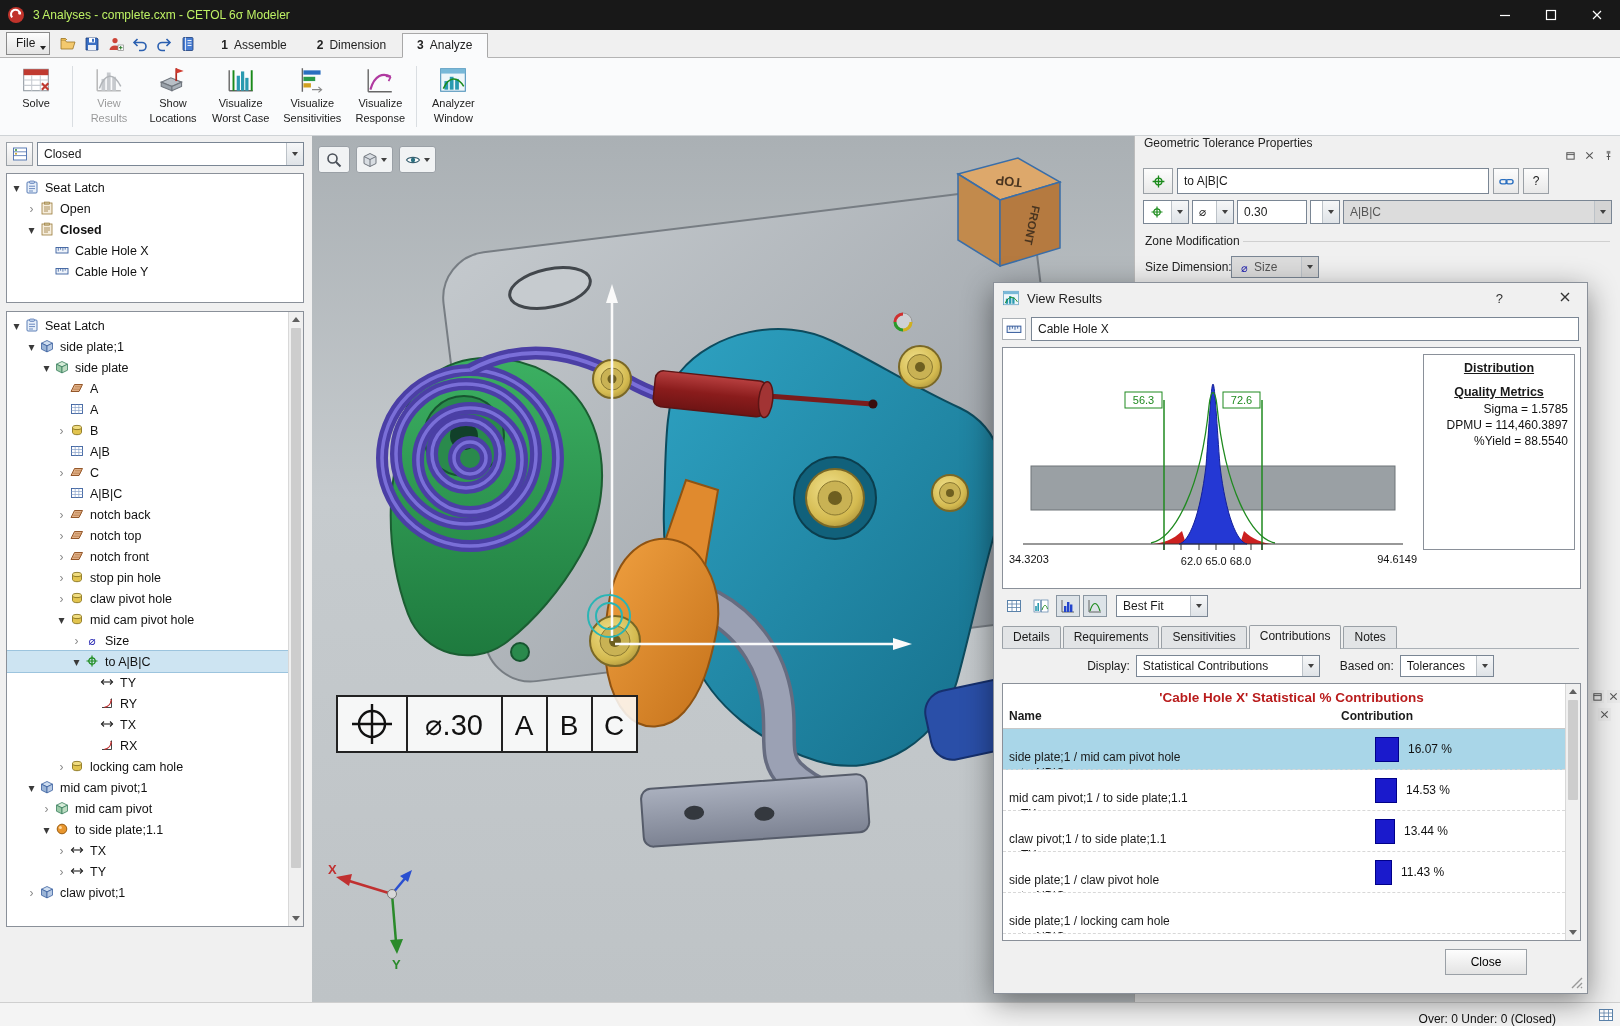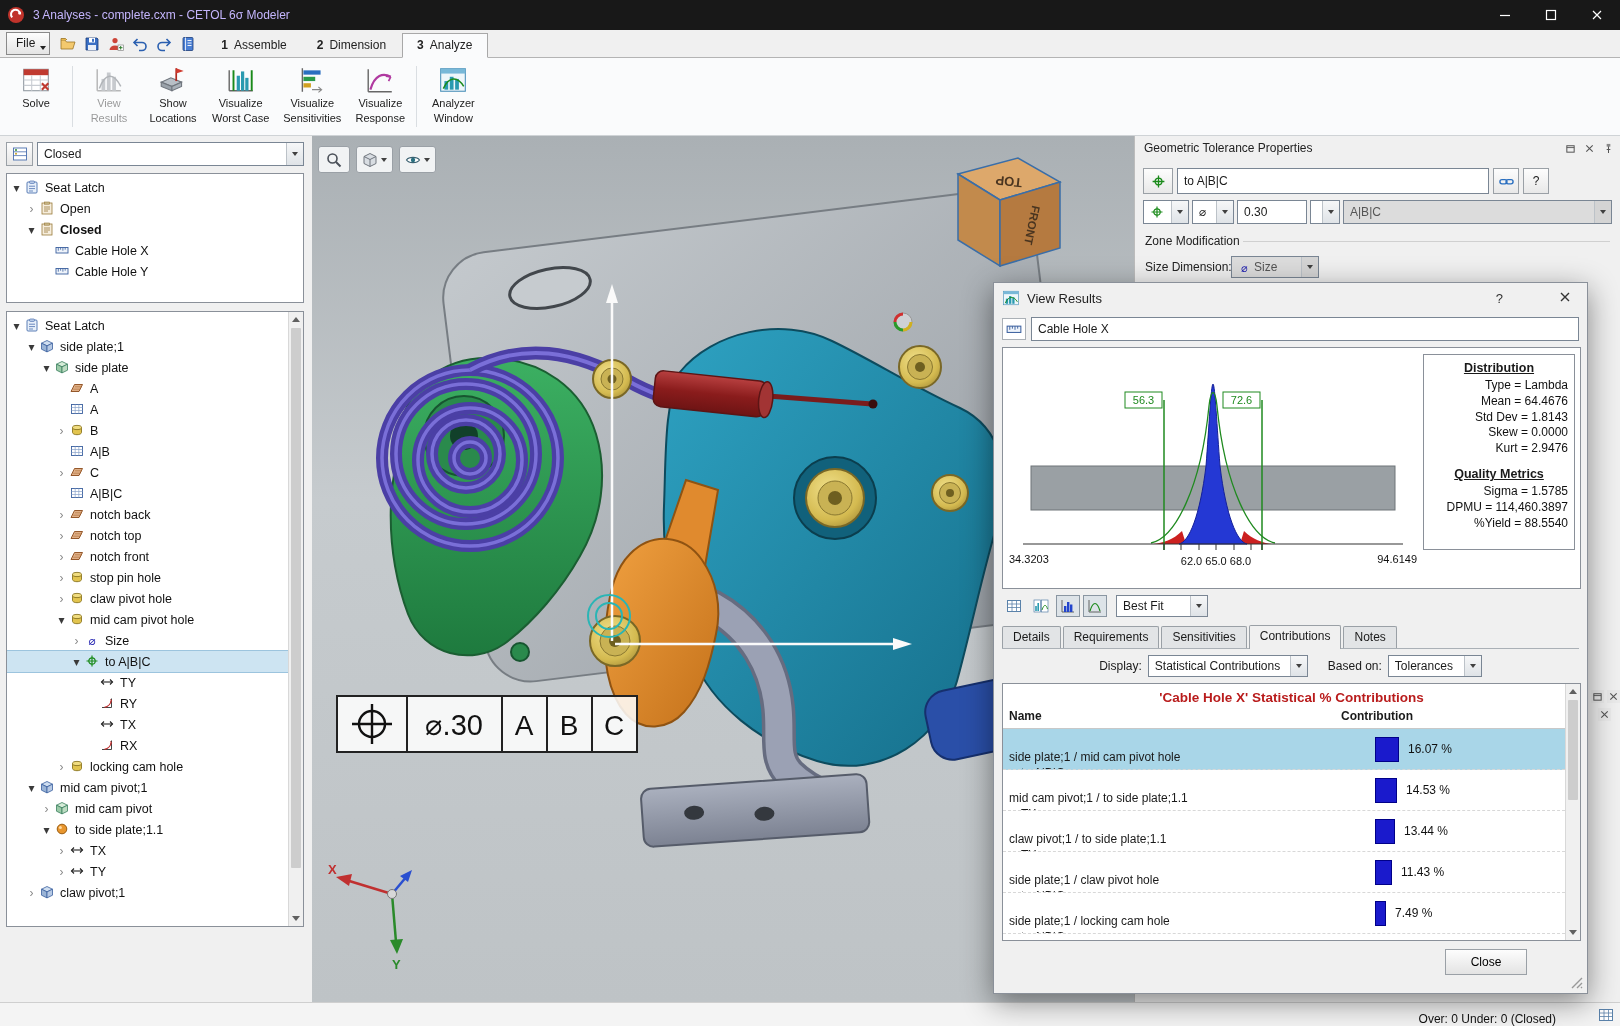--- a/index.html
+++ b/index.html
@@ -3,21 +3,21 @@
 <meta charset="utf-8">
 <style>
 *{margin:0;padding:0;box-sizing:border-box;}
 html,body{width:1620px;height:1026px;}
 body{font-family:"Liberation Sans","DejaVu Sans",sans-serif;font-size:12px;color:#1a1a1a;background:#e8eaec;overflow:hidden;}
 .app{position:relative;width:1620px;height:1026px;background:#f0f0f0;overflow:hidden;}
 
 .titlebar{position:absolute;left:0;top:0;width:1620px;height:30px;background:#181818;color:#fff;display:flex;align-items:center;}
 .logo{width:18px;height:18px;margin:0 8px 0 7px;display:flex;}
 .logo svg{width:100%;height:100%;}
-.title{font-size:12px;color:#c4b5fd;}
+.title{font-size:12px;color:#bef264;}
 .win-controls{margin-left:auto;display:flex;height:100%;}
 .win-btn{width:46px;display:flex;align-items:center;justify-content:center;}
 .win-btn svg{width:12px;height:12px;}
 
 .menubar{position:absolute;left:0;top:30px;width:1620px;height:28px;background:#f0f0f0;display:flex;align-items:flex-end;border-bottom:1px solid #b4b4b4;}
 .file-btn{margin:2px 6px 2px 6px;padding:3px 14px 4px 9px;background:linear-gradient(#fdfdfd,#e4e4e4);border:1px solid #8a8a8a;font-size:12px;position:relative;}
 .fcaret{position:absolute;right:3px;bottom:4px;width:0;height:0;border-left:3px solid transparent;border-right:3px solid transparent;border-top:4px solid #222;}
 .quick-icons{display:flex;align-items:center;gap:5px;margin:0 10px 4px 2px;}
 .qicon{width:19px;height:19px;display:flex;align-items:center;justify-content:center;}
 .qicon svg{width:16px;height:16px;}
@@ -63,21 +63,21 @@
 .tri-dn{width:0;height:0;border-left:4px solid transparent;border-right:4px solid transparent;border-top:5px solid #606060;}
 .sarrow.dn{position:absolute;bottom:0;left:0;right:0;}
 .sthumb{position:absolute;left:2px;right:2px;background:#cdcdcd;border-radius:1px;}
 
 .viewport{position:absolute;left:312px;top:136px;width:822px;height:866px;background:linear-gradient(180deg,#aab0b4 0%,#c6cbce 42%,#bec3c6 100%);overflow:hidden;}
 .vp-toolbar{position:absolute;left:318px;top:146px;display:flex;gap:6px;z-index:5;}
 .vp-btn{height:27px;min-width:32px;background:rgba(246,248,249,.93);border:1px solid #9aa0a6;border-radius:3px;display:flex;align-items:center;justify-content:center;gap:3px;padding:0 5px;}
 .vp-btn svg{width:16px;height:16px;}
 
 .right-panel{position:absolute;left:1134px;top:136px;width:486px;height:866px;background:#f0f0f0;border-left:1px solid #bcbcbc;}
-.rp-header{height:24px;display:flex;align-items:center;padding:0 6px 0 9px;font-size:12px;color:#222;}
+.rp-header{height:24px;display:flex;align-items:flex-start;padding:0 6px 0 9px;font-size:12px;color:#222;flex-direction:column;}
 .rp-hicons{margin-left:auto;display:flex;gap:8px;align-items:center;}
 .rp-hicons svg{width:11px;height:11px;}
 .rp-row{position:absolute;left:8px;right:8px;display:flex;gap:4px;align-items:center;}
 .icon-btn{width:30px;height:26px;border:1px solid #9aa0a6;background:linear-gradient(#fdfdfd,#e8e8e8);display:flex;align-items:center;justify-content:center;flex:none;}
 .icon-btn svg{width:15px;height:15px;}
 .tinput{border:1px solid #7a8694;background:#fff;height:26px;display:flex;align-items:center;padding-left:6px;font-size:12px;}
 .group-label{position:absolute;left:10px;font-size:12px;color:#222;}
 .hairline{position:absolute;height:1px;background:#d0d0d0;}
 
 .edge-btns{position:absolute;left:1591px;top:690px;display:flex;gap:3px;z-index:3;}
@@ -1045,27 +1045,20 @@
         <rect x="220" y="44" width="37" height="16" fill="#fff" stroke="#1f8a1f"></rect>
         <text x="238.5" y="56" font-size="11" text-anchor="middle" fill="#1f8a1f">72.6</text>
         <line x1="20" y1="196" x2="400" y2="196" stroke="#333" stroke-width="1.2"></line>
         <path d="M161,196v6M178,196v6M196,196v6M213,196v6M231,196v6M248,196v6M259,196v6" stroke="#333"></path>
         <text x="6" y="215" font-size="11" fill="#111">34.3203</text>
         <text x="414" y="215" font-size="11" text-anchor="end" fill="#111">94.6149</text>
         <text x="213" y="217" font-size="11" text-anchor="middle" fill="#111">62.0 65.0 68.0</text>
       </svg>
       <div class="info-panel">
         <div class="info-h">Distribution</div>
-        <div>
-            <div class="irow">Type = Lambda</div>
-            <div class="irow">Mean = 64.4676</div>
-            <div class="irow">Std Dev = 1.8143</div>
-            <div class="irow">Skew = 0.0000</div>
-            <div class="irow">Kurt = 2.9476</div>
-          </div>
         <div class="info-h q">Quality Metrics</div>
         <div>
             <div class="irow">Sigma = 1.5785</div>
             <div class="irow">DPMU = 114,460.3897</div>
             <div class="irow">%Yield = 88.5540</div>
           </div>
       </div>
     </div>
 
     <div class="dlg-tools">
@@ -1109,21 +1102,21 @@
     <div class="dlg-tabs">
         <div class="dtab">Details</div>
         <div class="dtab">Requirements</div>
         <div class="dtab">Sensitivities</div>
         <div class="dtab active">Contributions</div>
         <div class="dtab">Notes</div>
       </div>
 
     <div class="dlg-display-row">
       <span class="lbl">Display:</span>
-      <div class="combo" style="width:160px;">
+      <div class="combo" style="width:184px;">
           <span class="val">Statistical Contributions</span>
           <span class="cbtn">
             <span class="caret"></span>
           </span>
         </div>
       <span class="lbl" style="margin-left:14px;">Based on:</span>
       <div class="combo" style="width:94px;">
           <span class="val">Tolerances</span>
           <span class="cbtn">
             <span class="caret"></span>
@@ -1176,24 +1169,20 @@
             <div class="cbar">
               <div class="bar" style="width: 17px;"></div>
               <span class="pct">11.43 %</span>
             </div>
           </div>
           <div class="crow">
             <div class="cname">
               <div>side plate;1 / locking cam hole</div>
               <div class="l2">to A|B|C</div>
             </div>
-            <div class="cbar">
-              <div class="bar" style="width: 11px;"></div>
-              <span class="pct">7.49 %</span>
-            </div>
           </div>
           <div class="crow">
             <div class="cname">
               <div>mid cam;1 / to mid cam pivot;1.1</div>
               <div class="l2"></div>
             </div>
             <div class="cbar">
               <span class="pct"></span>
             </div>
           </div>

